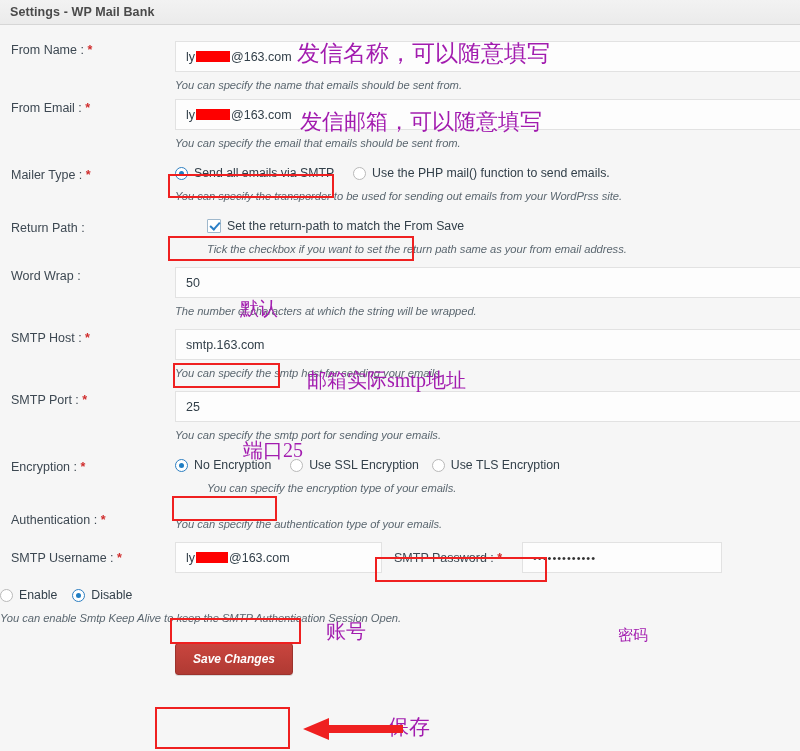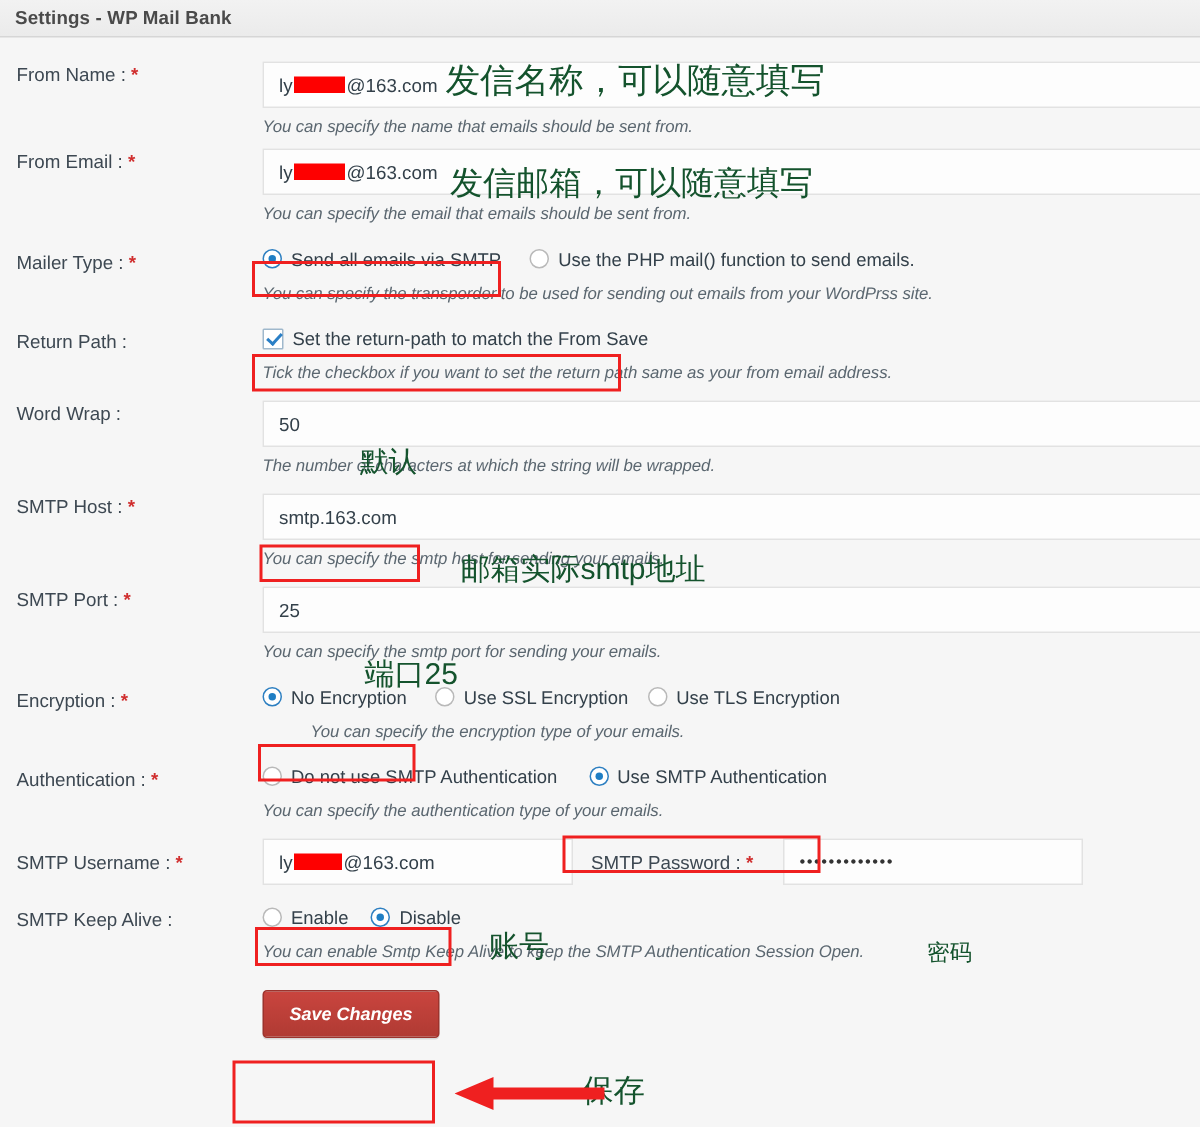--- a/index.html
+++ b/index.html
@@ -74,21 +74,21 @@
     font-style: italic;
     color: #5b6770;
     padding-top: 7px;
     padding-bottom: 8px;
     letter-spacing: -0.05px;
   }
 
   
   .opts { display: flex; align-items: center; gap: 0; padding-top: 3px; }
   .opt {
-    display: inline-flex; align-items: flex-start;
+    display: inline-flex; align-items: center;
     font-size: 12.3px; color: #33404a;
     margin-right: 13px;
     white-space: nowrap;
   }
   .radio {
     width: 13px; height: 13px; border-radius: 50%;
     border: 1px solid #b9b9b9; background: #fff;
     margin-right: 6px; position: relative; flex: 0 0 13px;
   }
   .radio.on { border-color: #2d7fc1; }
@@ -113,22 +113,22 @@
 
   
   .hl {
     position: absolute;
     border: 2px solid #ef2020;
     pointer-events: none;
     z-index: 20;
   }
   .cn {
     position: absolute;
-    color: #14532d;
-    font-family: Liberation Sans, sans-serif;
+    color: #a21caf;
+    font-family: Liberation Serif, serif;
     white-space: nowrap;
     z-index: 22;
     line-height: 1;
   }
 
   
   .saverow { position: relative; padding-left: 175px; padding-top: 11px; }
   .savebtn {
     display: inline-block;
     background: linear-gradient(to bottom, #c9453e 0%, #b03a33 100%);
@@ -194,21 +194,21 @@
         </label>
         <label class="opt" style="margin-left:6px;">
           <span class="radio"></span>
           <span>Use the PHP mail() function to send emails.</span>
         </label>
       </div>
       <div class="help" style="padding-top:10px;">You can specify the transporder to be used for sending out emails from your WordPrss site.</div>
     </div>
   </div>
 
-  <div class="row" style="padding-top:6px;">
+  <div class="row" style="padding-top:6px;gap:32px;">
     <div class="label" style="padding-top:5px;">
       <span>Return Path :</span>
     </div>
     <div class="field">
       <div class="opts">
         <label class="opt">
           <span class="cbx on"></span>
           <span>Set the return-path to match the From Save</span>
         </label>
       </div>
@@ -273,30 +273,20 @@
       </div>
       <div class="help" style="padding-top:10px;margin-left:32px;">You can specify the encryption type of your emails.</div>
     </div>
   </div>
 
   <div class="row" style="padding-top:6px;">
     <div class="label" style="padding-top:5px;">
       <span>Authentication :</span><span class="req"> *</span>
     </div>
     <div class="field">
-      <div class="opts">
-        <label class="opt">
-          <span class="radio"></span>
-          <span>Do not use SMTP Authentication</span>
-        </label>
-        <label class="opt" style="margin-left:8px;">
-          <span class="radio on"></span>
-          <span>Use SMTP Authentication</span>
-        </label>
-      </div>
       <div class="help" style="padding-top:10px;">You can specify the authentication type of your emails.</div>
     </div>
   </div>
 
   <div class="row" style="padding-top:4px;">
     <div class="label" style="padding-top:9px;">
       <span>SMTP Username :</span><span class="req"> *</span>
     </div>
     <div class="field" style="display:flex;align-items:flex-start;">
       <div class="inp" style="width:207px;flex:0 0 207px;">
@@ -307,23 +297,20 @@
       <div class="label" style="width:140px;flex:0 0 140px;padding-top:9px;padding-left:12px;">
         <span>SMTP Password :</span><span class="req"> *</span>
       </div>
       <div class="inp" style="width:200px;flex:0 0 200px;">
         <span class="dots">•••••••••••••</span>
       </div>
     </div>
   </div>
 
   <div class="row" style="padding-top:12px;">
-    <div class="label" style="padding-top:4px;">
-      <span>SMTP Keep Alive :</span>
-    </div>
     <div class="field">
       <div class="opts">
         <label class="opt">
           <span class="radio"></span>
           <span>Enable</span>
         </label>
         <label class="opt" style="margin-left:2px;">
           <span class="radio on"></span>
           <span>Disable</span>
         </label>

